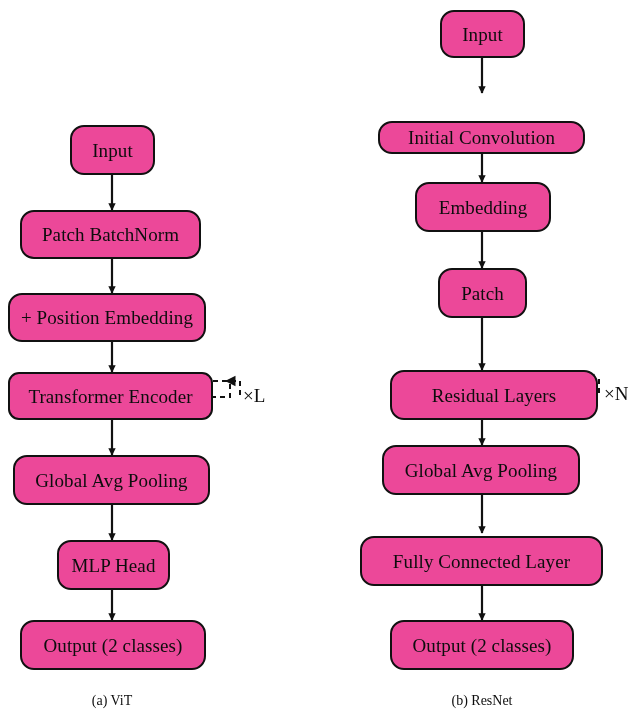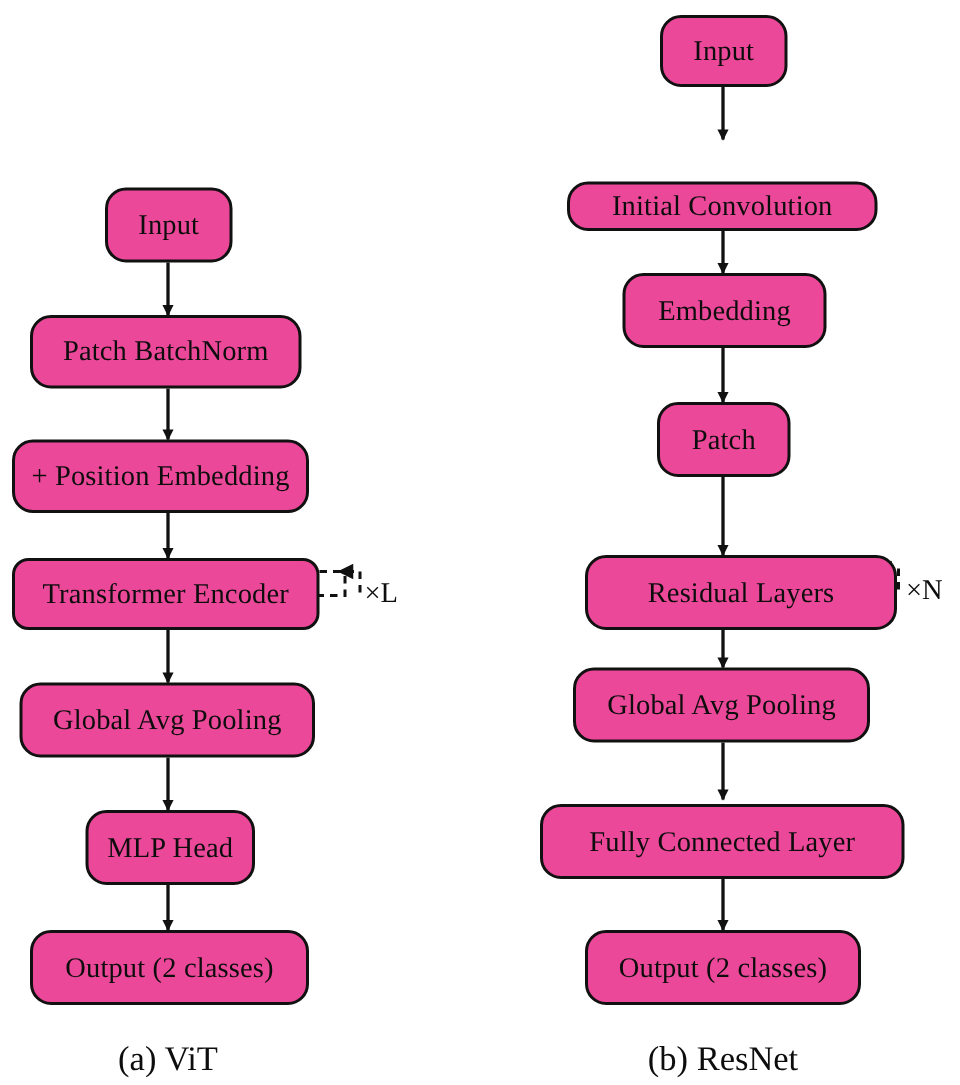--- a/index.html
+++ b/index.html
@@ -36,21 +36,21 @@
   .node-label {
     font-size: 19px;
     line-height: 1;
     white-space: nowrap;
     letter-spacing: 0.1px;
     color: #0d0d0d;
   }
   .caption {
     position: absolute;
     text-align: center;
-    font-size: 23px;
+    font-size: 14px;
     white-space: nowrap;
     color: #0d0d0d;
     z-index: 3;
   }
   .loop-label {
     position: absolute;
     font-size: 19px;
     white-space: nowrap;
     color: #0d0d0d;
     z-index: 4;

